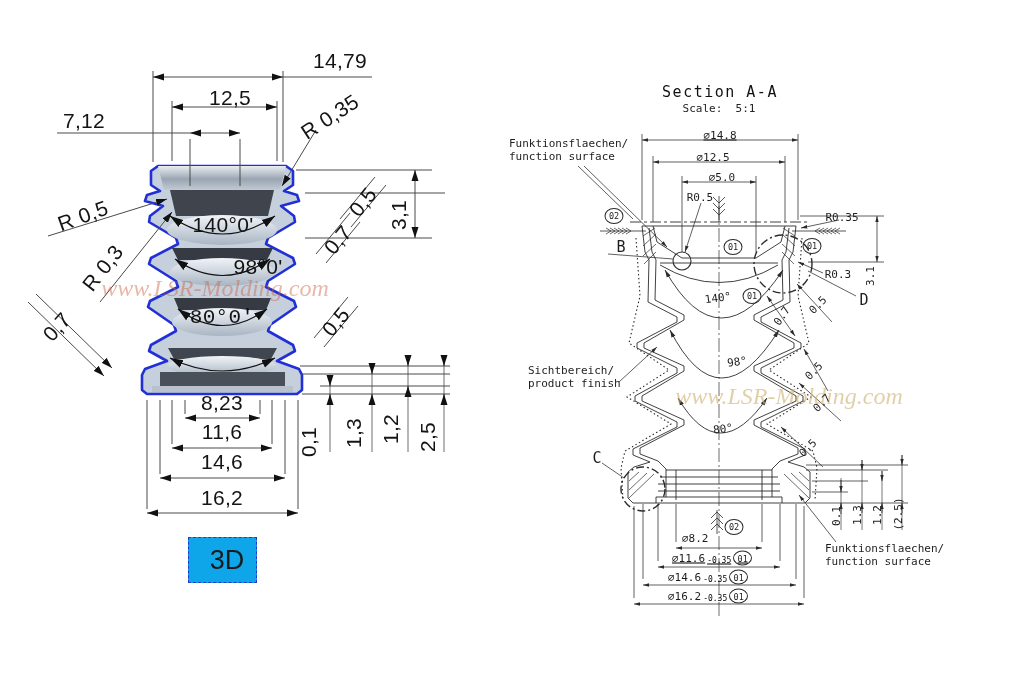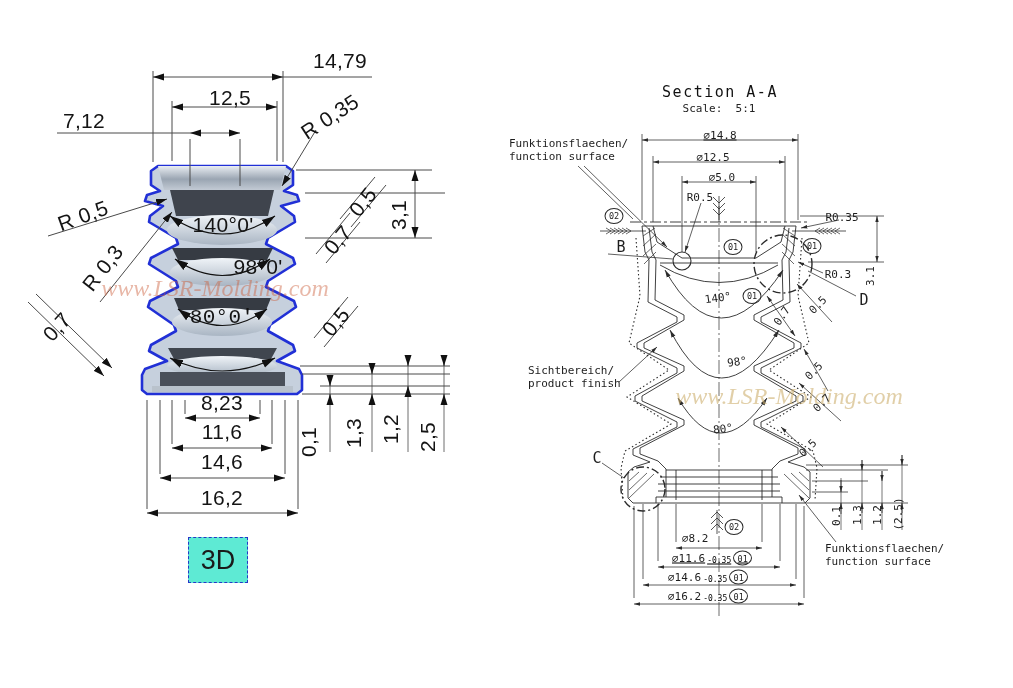--- a/index.html
+++ b/index.html
@@ -15,21 +15,21 @@
   .bl{position:absolute;width:17px;height:14px;border:1px solid #2a2a2a;border-radius:50%;
       display:flex;align-items:center;justify-content:center;
       font:8.5px "DejaVu Sans Mono",monospace;color:#1d1d1d;background:rgba(255,255,255,.0);
       transform:translate(-50%,-50%);}
   .bli{width:17px;height:13px;border:1px solid #2a2a2a;border-radius:50%;
       display:inline-flex;align-items:center;justify-content:center;flex:none;
       font:8.5px "DejaVu Sans Mono",monospace;color:#1d1d1d;}
   .drow{position:absolute;display:flex;align-items:center;gap:2px;transform:translate(0,-50%);}
   .tol{font:8px "DejaVu Sans Mono",monospace;position:relative;top:2px;}
   .tagbox{position:absolute;border:1.6px dashed #2737c8;display:flex;align-items:center;
-      justify-content:center;font:27px "Liberation Sans",sans-serif;color:#1a1a1a;background:#5eead4;}
+      justify-content:center;font:27px "Liberation Sans",sans-serif;color:#1a1a1a;background:#0ea5e9;padding-left:9px;}
   .wm{position:absolute;font:italic 24px "Liberation Serif",serif;white-space:nowrap;
       transform:translate(-50%,-50%);pointer-events:none;}
 </style>
 </head>
 <body>
 
 <div id="stage">
 
 <svg width="1013" height="688" viewBox="0 0 1013 688">
   <defs>

